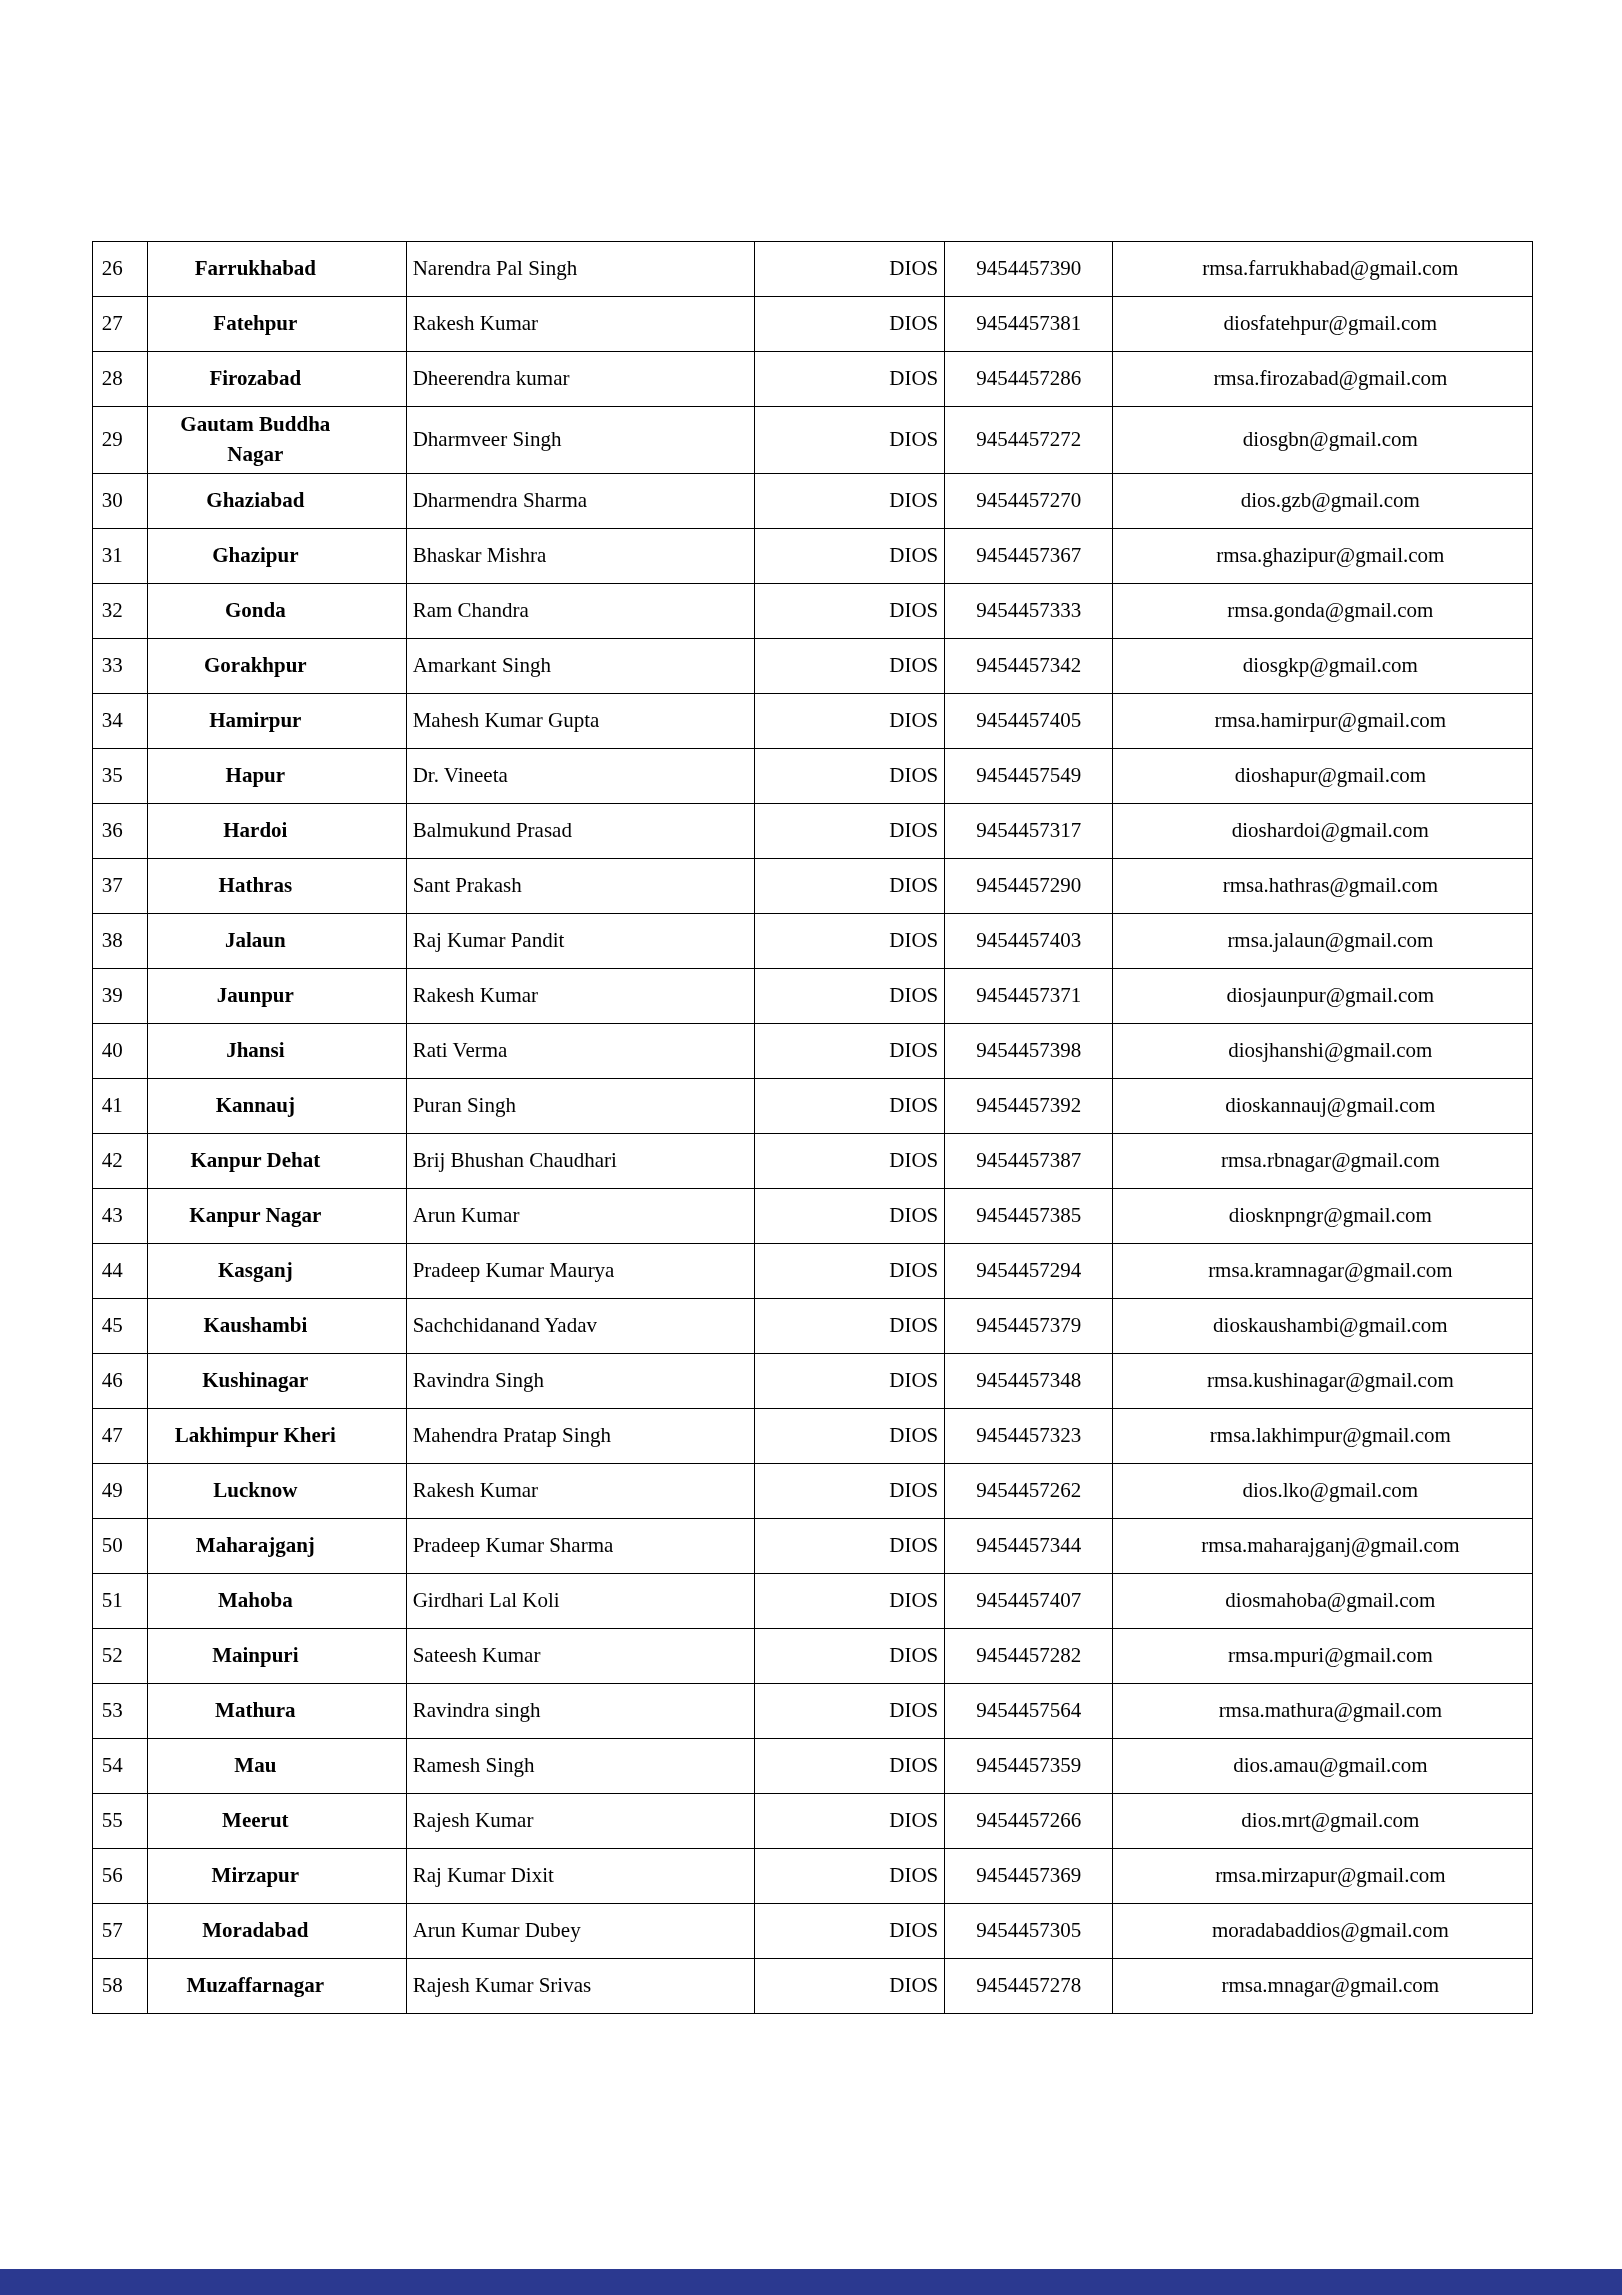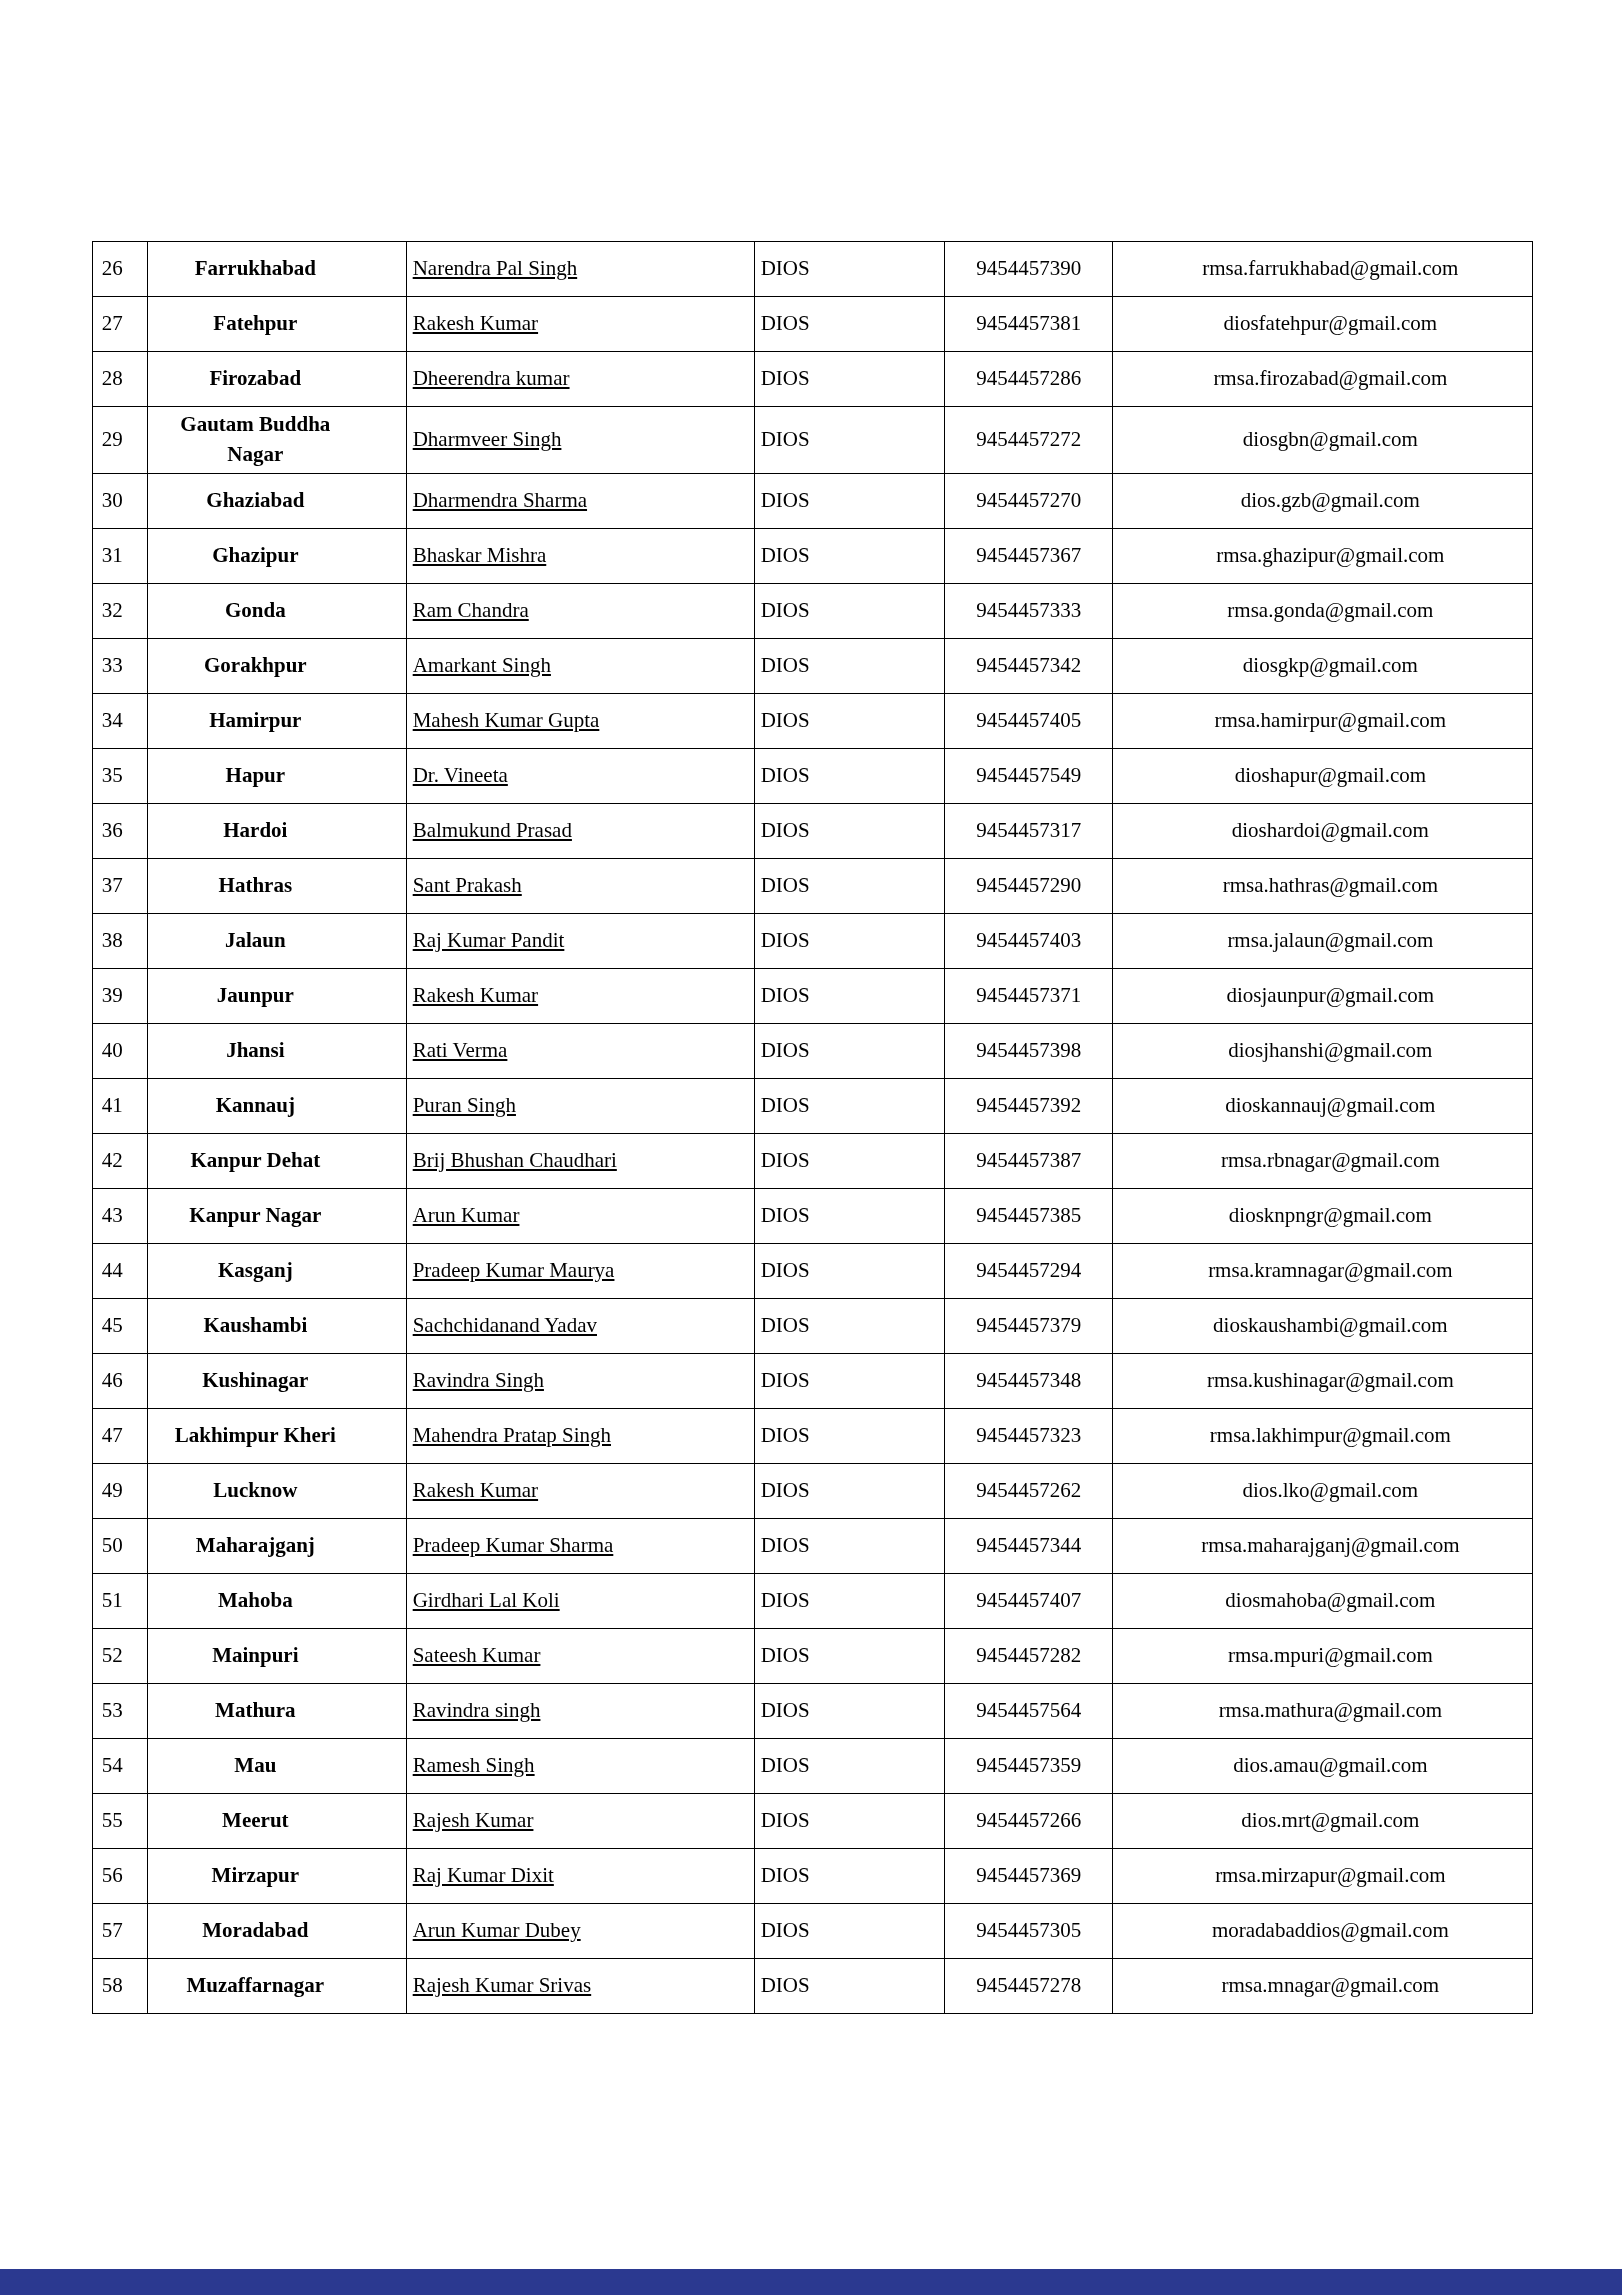--- a/index.html
+++ b/index.html
@@ -45,24 +45,23 @@
     padding-left: 2.3px;
     padding-right: 18px;
   }
   td.c-district {
     font-weight: bold;
     text-align: center;
     padding-right: 49px; 
   }
   td.c-name {
     text-align: left;
-    text-decoration: underline;
   }
   td.c-desig {
-    text-align: left;
+    text-align: right;
   }
   td.c-phone {
     text-align: center;
     padding-left: 5px;
     padding-right: 4.6px;
   }
   td.c-email {
     text-align: center;
     padding-left: 18px;
     padding-right: 2.3px;

